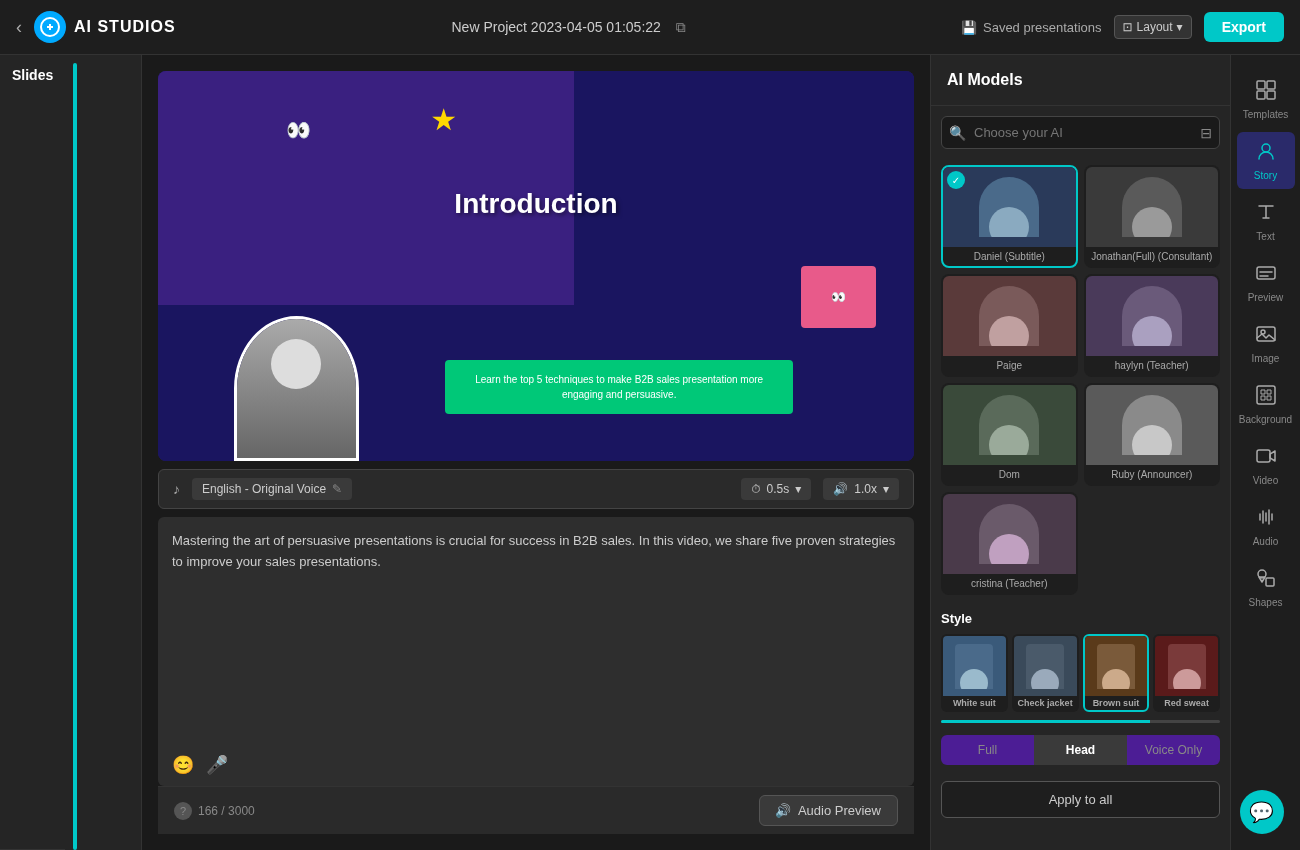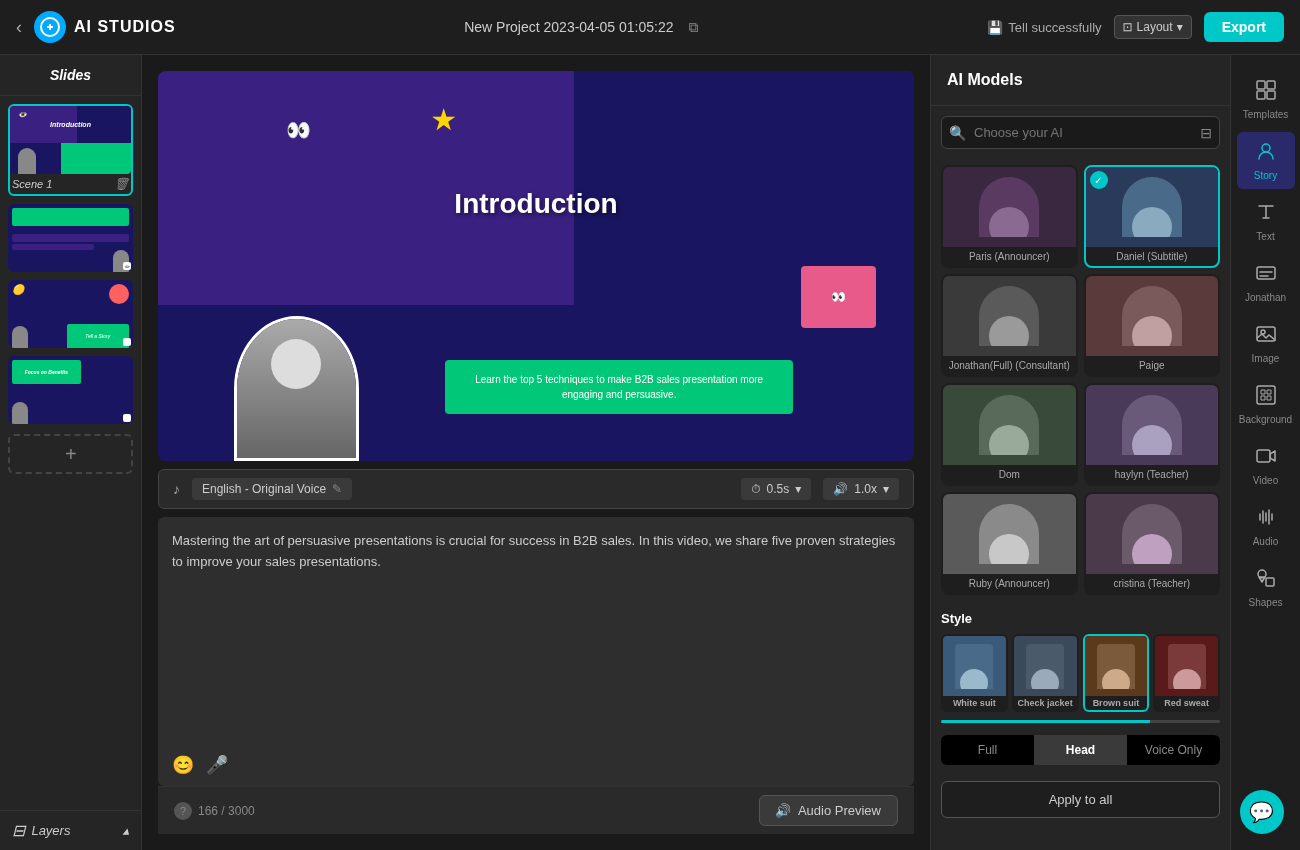--- a/index.html
+++ b/index.html
@@ -14,21 +14,21 @@
     .header-center { display: flex; align-items: center; gap: 15px; color: #aaa; font-size: 14px; }
     .header-right { display: flex; align-items: center; gap: 12px; }
     .saved-text { color: #aaa; font-size: 13px; display: flex; align-items: center; gap: 5px; }
     .layout-btn { background: #333; border: 1px solid #555; color: #ccc; padding: 4px 8px; border-radius: 4px; font-size: 12px; cursor: pointer; display: flex; align-items: center; gap: 4px; }
     .export-btn { background: #00c8c8; color: #fff; border: none; padding: 7px 18px; border-radius: 6px; font-size: 14px; font-weight: 600; cursor: pointer; }
 
     
     .main { display: flex; flex: 1; overflow: hidden; }
 
     
-    .slides-panel { width: 142px; background: #252525; border-right: 1px solid #333; display: flex; flex-direction: column; overflow-y: auto; flex-shrink: 0; font-style: italic; }
+    .slides-panel { width: 142px; background: #252525; border-right: 1px solid #333; display: flex; flex-direction: row; overflow-y: auto; flex-shrink: 0; }
     .slides-header { padding: 12px; text-align: center; font-size: 14px; font-weight: 600; color: #fff; border-bottom: 1px solid #333; }
     .slide-item { margin: 8px 8px 0 8px; position: relative; cursor: pointer; border-radius: 6px; overflow: hidden; }
     .slide-item.active { border: 2px solid #00c8c8; }
     .slide-thumb { width: 100%; height: 68px; border-radius: 4px; overflow: hidden; }
     .slide-label { font-size: 11px; color: #ccc; padding: 3px 2px; display: flex; justify-content: space-between; align-items: center; }
     .delete-icon { color: #888; font-size: 12px; }
 
     .add-slide-btn { margin: 10px 8px; border: 2px dashed #444; border-radius: 6px; height: 40px; display: flex; align-items: center; justify-content: center; cursor: pointer; color: #888; font-size: 20px; }
 
     .layers-bar { padding: 10px 12px; border-top: 1px solid #333; display: flex; align-items: center; gap: 6px; cursor: pointer; margin-top: auto; }
@@ -82,21 +82,21 @@
     
     .style-grid { display: grid; grid-template-columns: repeat(4, 1fr); gap: 4px; padding: 4px 10px; }
     .style-card { background: #1e1e1e; border-radius: 6px; overflow: hidden; cursor: pointer; border: 2px solid transparent; font-weight: bold; }
     .style-card.active { border-color: #00c8c8; }
     .style-photo { width: 100%; height: 60px; display: flex; align-items: center; justify-content: center; font-size: 24px; }
     .style-name { font-size: 9px; color: #aaa; text-align: center; padding: 2px; }
     .style-slider { margin: 4px 10px; height: 3px; background: #444; border-radius: 2px; overflow: hidden; }
     .style-slider-fill { height: 100%; background: #00c8c8; width: 75%; }
 
     
-    .position-tabs { display: flex; margin: 8px 10px; background: #000000; border-radius: 6px; overflow: hidden; }
+    .position-tabs { display: flex; margin: 8px 10px; background: #4c1d95; border-radius: 6px; overflow: hidden; }
     .pos-tab { flex: 1; padding: 8px; text-align: center; font-size: 12px; color: #888; cursor: pointer; }
     .pos-tab.active { background: #3a3a3a; color: #fff; font-weight: 600; }
 
     
     .apply-btn { margin: 8px 10px; background: #1e1e1e; border: 1px solid #555; color: #ccc; padding: 10px; border-radius: 6px; font-size: 13px; cursor: pointer; text-align: center; width: calc(100% - 20px); }
 
     
     .toolbar { width: 70px; background: #1e1e1e; border-left: 1px solid #333; display: flex; flex-direction: column; align-items: center; padding: 16px 0; gap: 4px; flex-shrink: 0; }
     .tool-item { display: flex; flex-direction: column; align-items: center; gap: 3px; padding: 8px 6px; border-radius: 6px; cursor: pointer; width: 58px; }
     .tool-item.active { background: #2a2a6a; }
@@ -127,21 +127,21 @@
     </div>
     <span class="logo-text">AI STUDIOS</span>
   </div>
   <div class="header-center">
     <span style="color:#ccc;font-size:14px;">New Project 2023-04-05 01:05:22</span>
     <span style="color:#888;cursor:pointer;">⧉</span>
   </div>
   <div class="header-right">
     <div class="saved-text">
       <span>💾</span>
-      <span>Tell successfully</span>
+      <span>Saved presentations</span>
     </div>
     <button class="layout-btn">
       <span>⊡</span>
       <span>Layout</span>
       <span>▾</span>
     </button>
     <button class="export-btn">Export</button>
   </div>
 </div>
 
@@ -279,28 +279,20 @@
     <div class="ai-panel-header">AI Models</div>
 
     <div class="ai-search">
       <span class="search-ico">🔍</span>
       <input type="text" placeholder="Choose your AI" style="">
       <span class="filter-ico">⊟</span>
     </div>
 
     <div class="models-grid">
 
-      <div class="model-card">
-        <div class="model-photo" style="background:#3a2840;color:#ddd;">
-          <div style="width:60px;height:60px;background:#5a3a60;border-radius:50% 50% 0 0;display:flex;align-items:flex-end;justify-content:center;overflow:hidden;">
-            <div style="width:40px;height:40px;background:#8a6a90;border-radius:50%;margin-bottom:-10px;"></div>
-          </div>
-        </div>
-        <div class="model-name">Paris (Announcer)</div>
-      </div>
 
       <div class="model-card selected">
         <div class="check-badge">✓</div>
         <div class="model-photo" style="background:#2a3a5a;color:#ccc;">
           <div style="width:60px;height:60px;background:#4a6a8a;border-radius:50% 50% 0 0;display:flex;align-items:flex-end;justify-content:center;overflow:hidden;">
             <div style="width:40px;height:40px;background:#8aaac0;border-radius:50%;margin-bottom:-10px;"></div>
           </div>
         </div>
         <div class="model-name">Daniel (Subtitle)</div>
       </div>
@@ -317,35 +309,35 @@
       <div class="model-card">
         <div class="model-photo" style="background:#5a3a3a;">
           <div style="width:60px;height:60px;background:#7a5a5a;border-radius:50% 50% 0 0;display:flex;align-items:flex-end;justify-content:center;overflow:hidden;">
             <div style="width:40px;height:40px;background:#c0a0a0;border-radius:50%;margin-bottom:-10px;"></div>
           </div>
         </div>
         <div class="model-name">Paige</div>
       </div>
 
       <div class="model-card">
+        <div class="model-photo" style="background:#4a3a5a;">
+          <div style="width:60px;height:60px;background:#6a5a7a;border-radius:50% 50% 0 0;display:flex;align-items:flex-end;justify-content:center;overflow:hidden;">
+            <div style="width:40px;height:40px;background:#aaa0c0;border-radius:50%;margin-bottom:-10px;"></div>
+          </div>
+        </div>
+        <div class="model-name">haylyn (Teacher)</div>
+      </div>
+
+      <div class="model-card">
         <div class="model-photo" style="background:#3a4a3a;">
           <div style="width:60px;height:60px;background:#5a6a5a;border-radius:50% 50% 0 0;display:flex;align-items:flex-end;justify-content:center;overflow:hidden;">
             <div style="width:40px;height:40px;background:#9aaa9a;border-radius:50%;margin-bottom:-10px;"></div>
           </div>
         </div>
         <div class="model-name">Dom</div>
-      </div>
-
-      <div class="model-card">
-        <div class="model-photo" style="background:#4a3a5a;">
-          <div style="width:60px;height:60px;background:#6a5a7a;border-radius:50% 50% 0 0;display:flex;align-items:flex-end;justify-content:center;overflow:hidden;">
-            <div style="width:40px;height:40px;background:#aaa0c0;border-radius:50%;margin-bottom:-10px;"></div>
-          </div>
-        </div>
-        <div class="model-name">haylyn (Teacher)</div>
       </div>
 
       <div class="model-card">
         <div class="model-photo" style="background:#5a5a5a;">
           <div style="width:60px;height:60px;background:#8a8a8a;border-radius:50% 50% 0 0;display:flex;align-items:flex-end;justify-content:center;overflow:hidden;">
             <div style="width:40px;height:40px;background:#c8c8c8;border-radius:50%;margin-bottom:-10px;"></div>
           </div>
         </div>
         <div class="model-name">Ruby (Announcer)</div>
       </div>
@@ -449,21 +441,21 @@
       <span class="tool-label">Text</span>
     </div>
 
     <div class="tool-item">
       <div class="tool-icon">
         <svg width="22" height="22" viewBox="0 0 22 22" fill="none">
             <rect x="2" y="5" width="18" height="12" rx="2" stroke="#aaa" stroke-width="1.5"></rect>
             <path d="M5 10h12M5 14h8" stroke="#aaa" stroke-width="1.5" stroke-linecap="round"></path>
           </svg>
       </div>
-      <span class="tool-label">Jonathan</span>
+      <span class="tool-label">Preview</span>
     </div>
 
     <div class="tool-item">
       <div class="tool-icon">
         <svg width="22" height="22" viewBox="0 0 22 22" fill="none">
             <rect x="2" y="4" width="18" height="14" rx="2" stroke="#aaa" stroke-width="1.5"></rect>
             <circle cx="8" cy="9" r="2" stroke="#aaa" stroke-width="1.5"></circle>
             <path d="M2 15l5-4 4 4 3-3 6 5" stroke="#aaa" stroke-width="1.5" stroke-linecap="round" stroke-linejoin="round"></path>
           </svg>
       </div>

